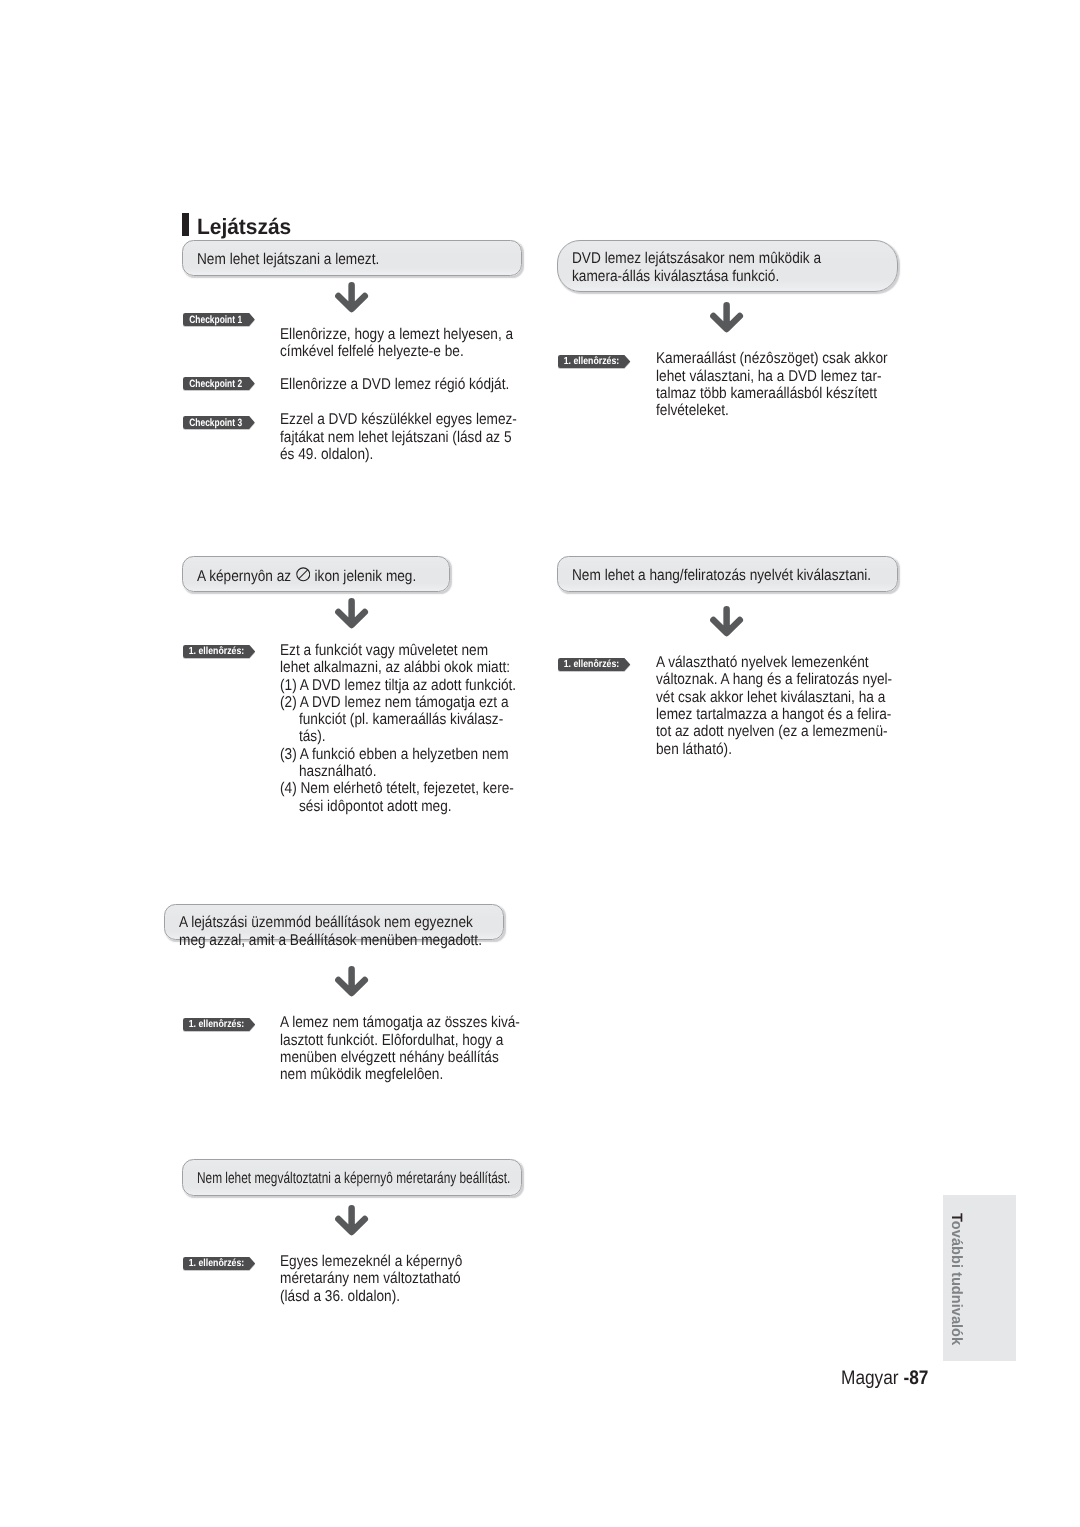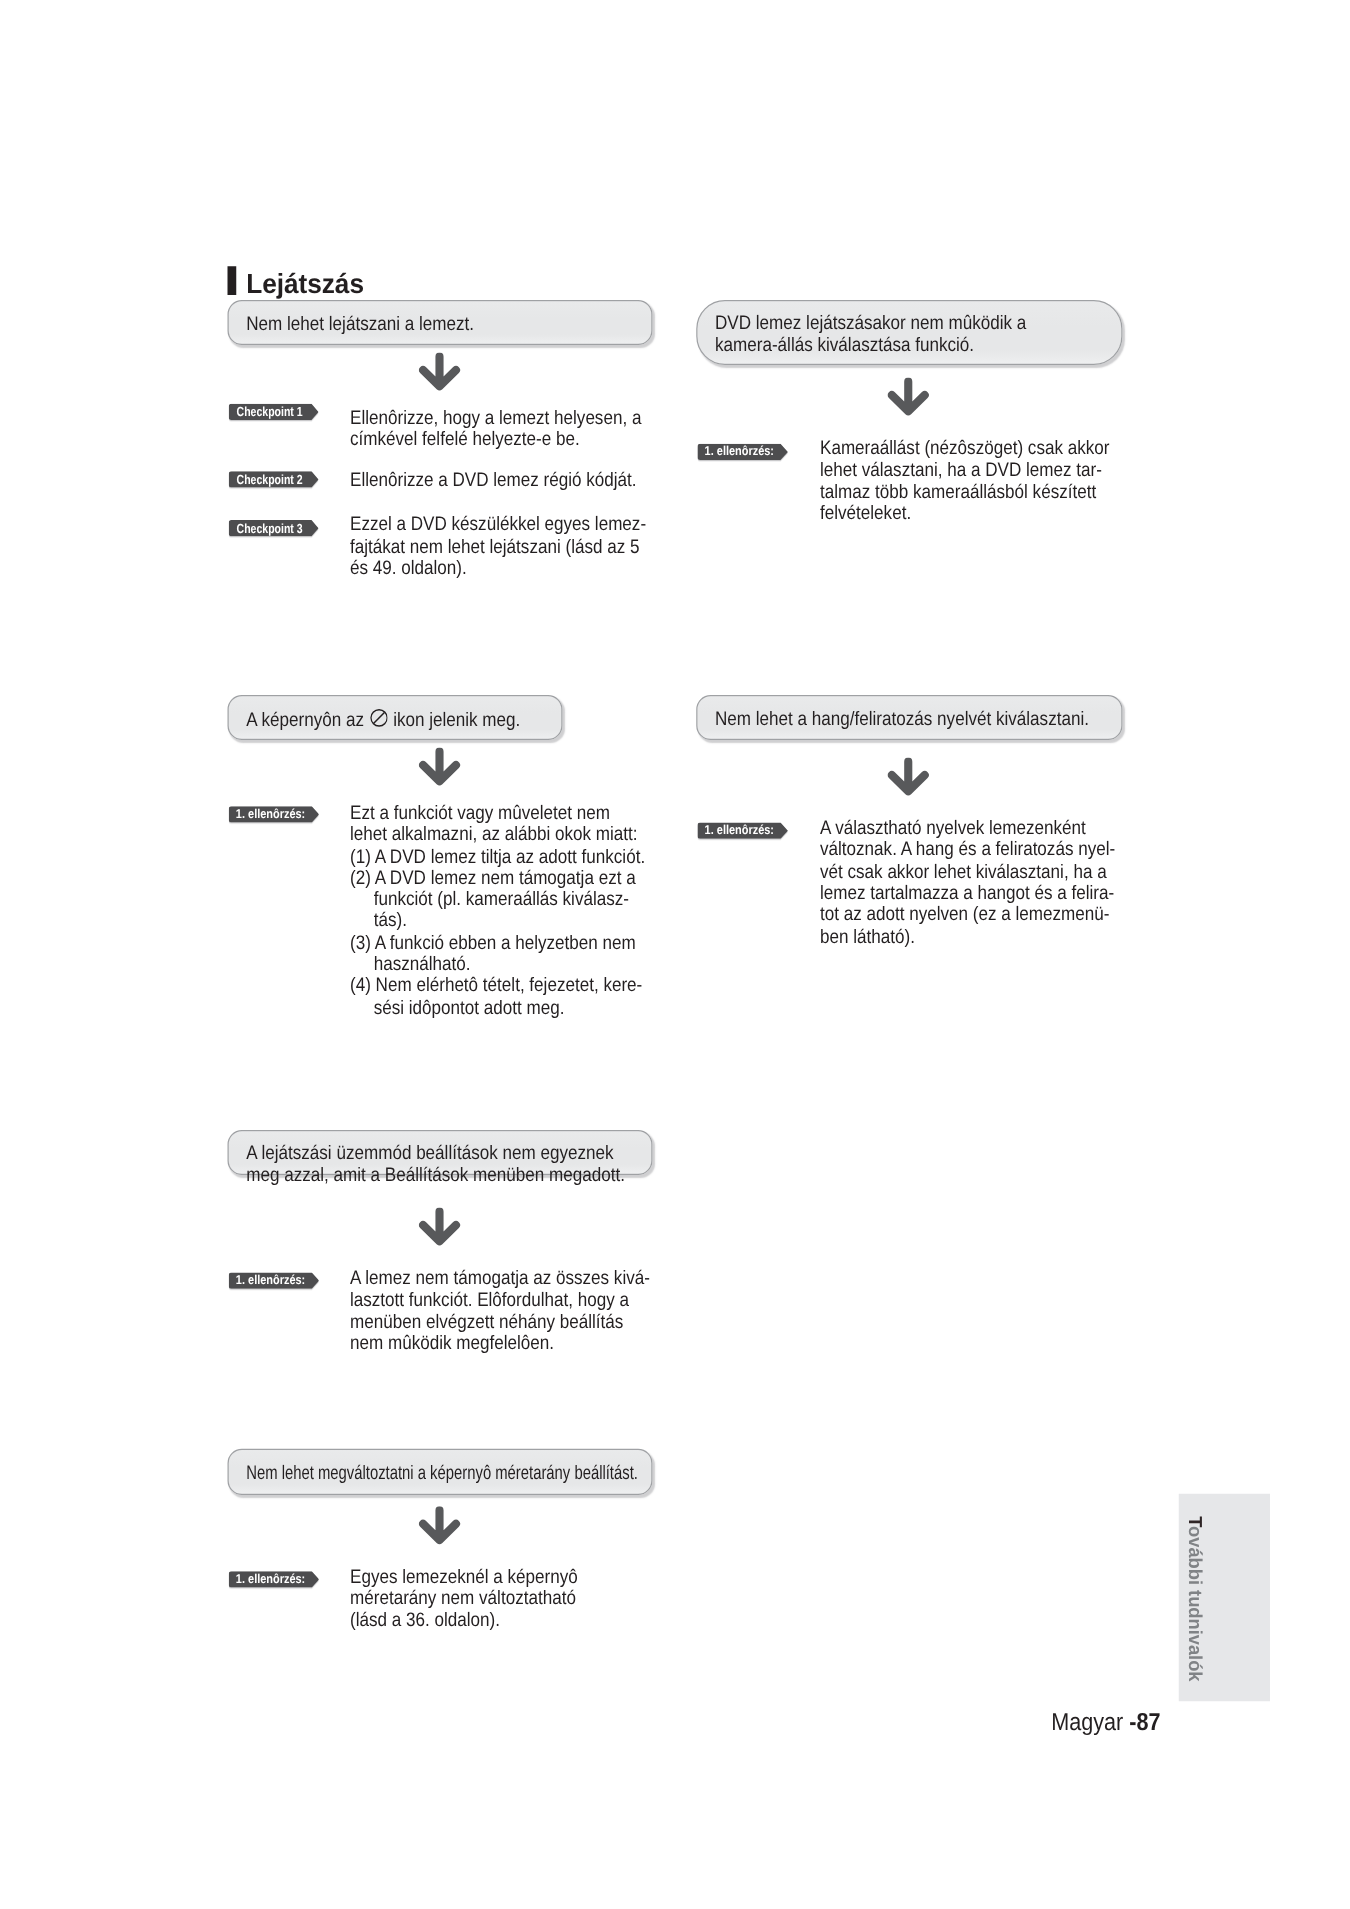--- a/index.html
+++ b/index.html
@@ -57,21 +57,21 @@
     <span class="sec-bar"></span>
     <span class="sec-title">Lejátszás</span>
   </div>
 
   <div class="sym-box" style="left:182px;top:240px;width:340px;height:36px;">
     <div class="sym-text" style="left:14.2px;top:9.6px;">Nem lehet lejátszani a lemezt.</div>
   </div>
   <svg class="arrow" viewBox="0 0 34 31" style="left:334.8px;top:282px;width:34px;height:31px;">
     <path d="M16.6 3.3 V23.5 M3.4 14.0 L16.6 27.0 L29.8 14.0" fill="none" stroke="#58595b" stroke-width="6.5" stroke-linecap="round" stroke-linejoin="round"></path>
   </svg>
-  <div class="badge" style="left:182.5px;top:323px;width:72px;">
+  <div class="badge" style="left:182.5px;top:313px;width:72px;">
     <svg viewBox="0 0 72 13" style="width:72px;height:13px;">
         <path d="M2.2 0 H66.2 L71.8 6.5 L66.2 13 H2.2 A2.2 2.2 0 0 1 0 10.8 V2.2 A2.2 2.2 0 0 1 2.2 0 Z" fill="#4d4d4f"></path>
       </svg>
     <div class="blabel" style="font-size:10.6px;padding-left:7.9px;transform:scaleX(0.794);">Checkpoint 1</div>
   </div>
   <div class="body-text" style="left:280px;top:326px;">Ellenôrizze, hogy a lemezt helyesen, a
 címkével felfelé helyezte-e be.</div>
 
   <div class="badge" style="left:182.5px;top:377.4px;width:72px;">
     <svg viewBox="0 0 72 13" style="width:72px;height:13px;">
@@ -151,21 +151,21 @@
       </svg>
     <div class="blabel" style="font-size:10.3px;padding-left:6.7px;transform:scaleX(0.851);">1. ellenôrzés:</div>
   </div>
   <div class="body-text" style="left:655.6px;top:654.2px;">A választható nyelvek lemezenként
 változnak. A hang és a feliratozás nyel-
 vét csak akkor lehet kiválasztani, ha a
 lemez tartalmazza a hangot és a felira-
 tot az adott nyelven (ez a lemezmenü-
 ben látható).</div>
 
-  <div class="sym-box" style="left:182px;top:904px;width:340px;height:36px;padding-left:16px;">
+  <div class="sym-box" style="left:164px;top:904px;width:340px;height:36px;padding-left:16px;">
     <div class="sym-text" style="left:14.2px;top:9.3px;">A lejátszási üzemmód beállítások nem egyeznek
 meg azzal, amit a Beállítások menüben megadott.</div>
   </div>
   <svg class="arrow" viewBox="0 0 34 31" style="left:334.6px;top:965.8px;width:34px;height:31px;">
     <path d="M16.6 3.3 V23.5 M3.4 14.0 L16.6 27.0 L29.8 14.0" fill="none" stroke="#58595b" stroke-width="6.5" stroke-linecap="round" stroke-linejoin="round"></path>
   </svg>
   <div class="badge" style="left:182.5px;top:1018px;width:72.5px;">
     <svg viewBox="0 0 72.5 13" style="width:72.5px;height:13px;">
         <path d="M2.2 0 H66.4 L72.3 6.5 L66.4 13 H2.2 A2.2 2.2 0 0 1 0 10.8 V2.2 A2.2 2.2 0 0 1 2.2 0 Z" fill="#4d4d4f"></path>
       </svg>

